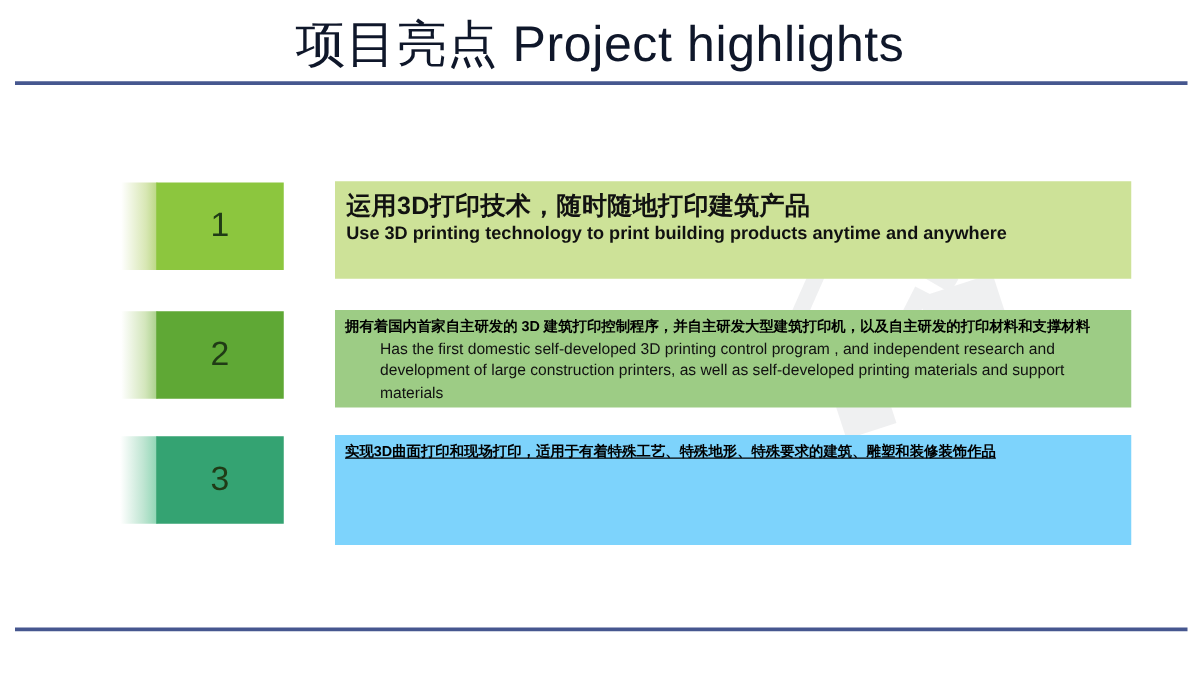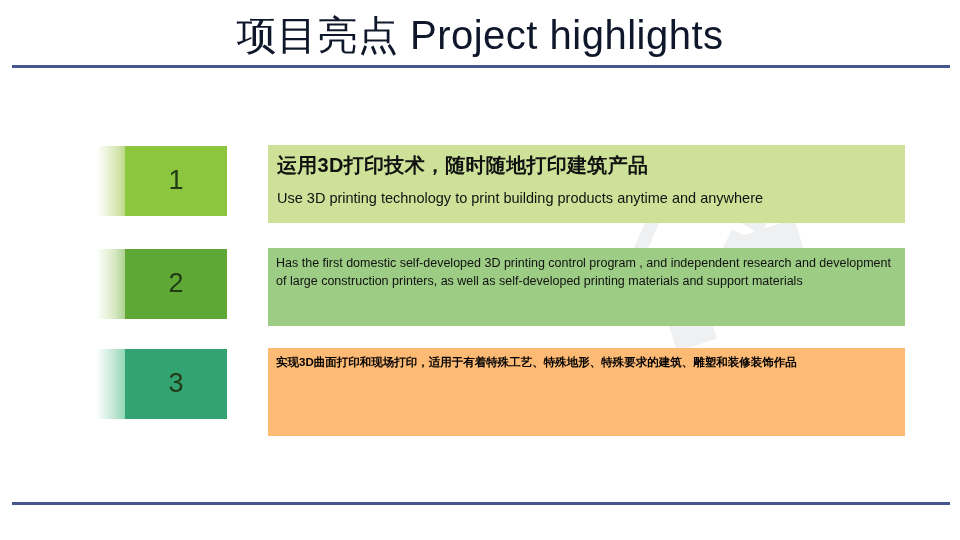--- a/index.html
+++ b/index.html
@@ -91,38 +91,39 @@
   .cn-big {
     font-size:20px;
     font-weight:700;
     color:#111111;
     letter-spacing:0.3px;
     line-height:1.25;
     white-space:nowrap;
   }
   .en-big {
     font-size:14.5px;
-    font-weight:400;
+    font-weight:700;
     color:#111111;
     line-height:1.35;
-    margin-top:11px;
+    margin-top:0;
     white-space:nowrap;
   }
   .cn-small {
     font-size:11.5px;
     font-weight:700;
     color:#000000;
     line-height:1.35;
     white-space:nowrap;
   }
   .en-small {
     font-size:12.5px;
     font-weight:400;
     color:#111111;
     line-height:1.42;
+    margin-left:28px;
   }
 </style>
 </head>
 <body>
 
 <div id="slide">
 
   <svg id="watermark" viewBox="0 0 300 300">
     <g fill="none" stroke="#e3e4e6" stroke-width="13">
       <path d="M40 150 L110 72 L180 150"></path>
@@ -151,30 +152,31 @@
   </div>
 
   <div class="row" id="row-2">
     <div class="badge">
       <div class="badge-tab" style="background:linear-gradient(to right,#ffffff 0%,#ffffff 12%,#d3e6bc 70%,#a8d08a 100%);"></div>
       <div class="badge-box" style="background:#5fa835;">
         <span class="badge-num">2</span>
       </div>
     </div>
     <div class="panel" id="panel-2" style="background:#9dcc85;">
+      <div class="cn-small">拥有着国内首家自主研发的 3D 建筑打印控制程序，并自主研发大型建筑打印机，以及自主研发的打印材料和支撑材料</div>
       <div class="en-small">Has the first domestic self-developed 3D printing control program , and independent research and development of large construction printers, as well as self-developed printing materials and support materials</div>
     </div>
   </div>
 
   <div class="row" id="row-3">
     <div class="badge">
       <div class="badge-tab" style="background:linear-gradient(to right,#ffffff 0%,#ffffff 10%,#bfe5d2 66%,#8ed6b4 100%);"></div>
       <div class="badge-box" style="background:#34a372;">
         <span class="badge-num">3</span>
       </div>
     </div>
-    <div class="panel" id="panel-3" style="background:#fdba74;">
+    <div class="panel" id="panel-3" style="background:#7dd3fc;text-decoration:underline;">
       <div class="cn-small">实现3D曲面打印和现场打印，适用于有着特殊工艺、特殊地形、特殊要求的建筑、雕塑和装修装饰作品</div>
     </div>
   </div>
 
   <div id="footer-rule"></div>
 </div>
 
 </body></html>

